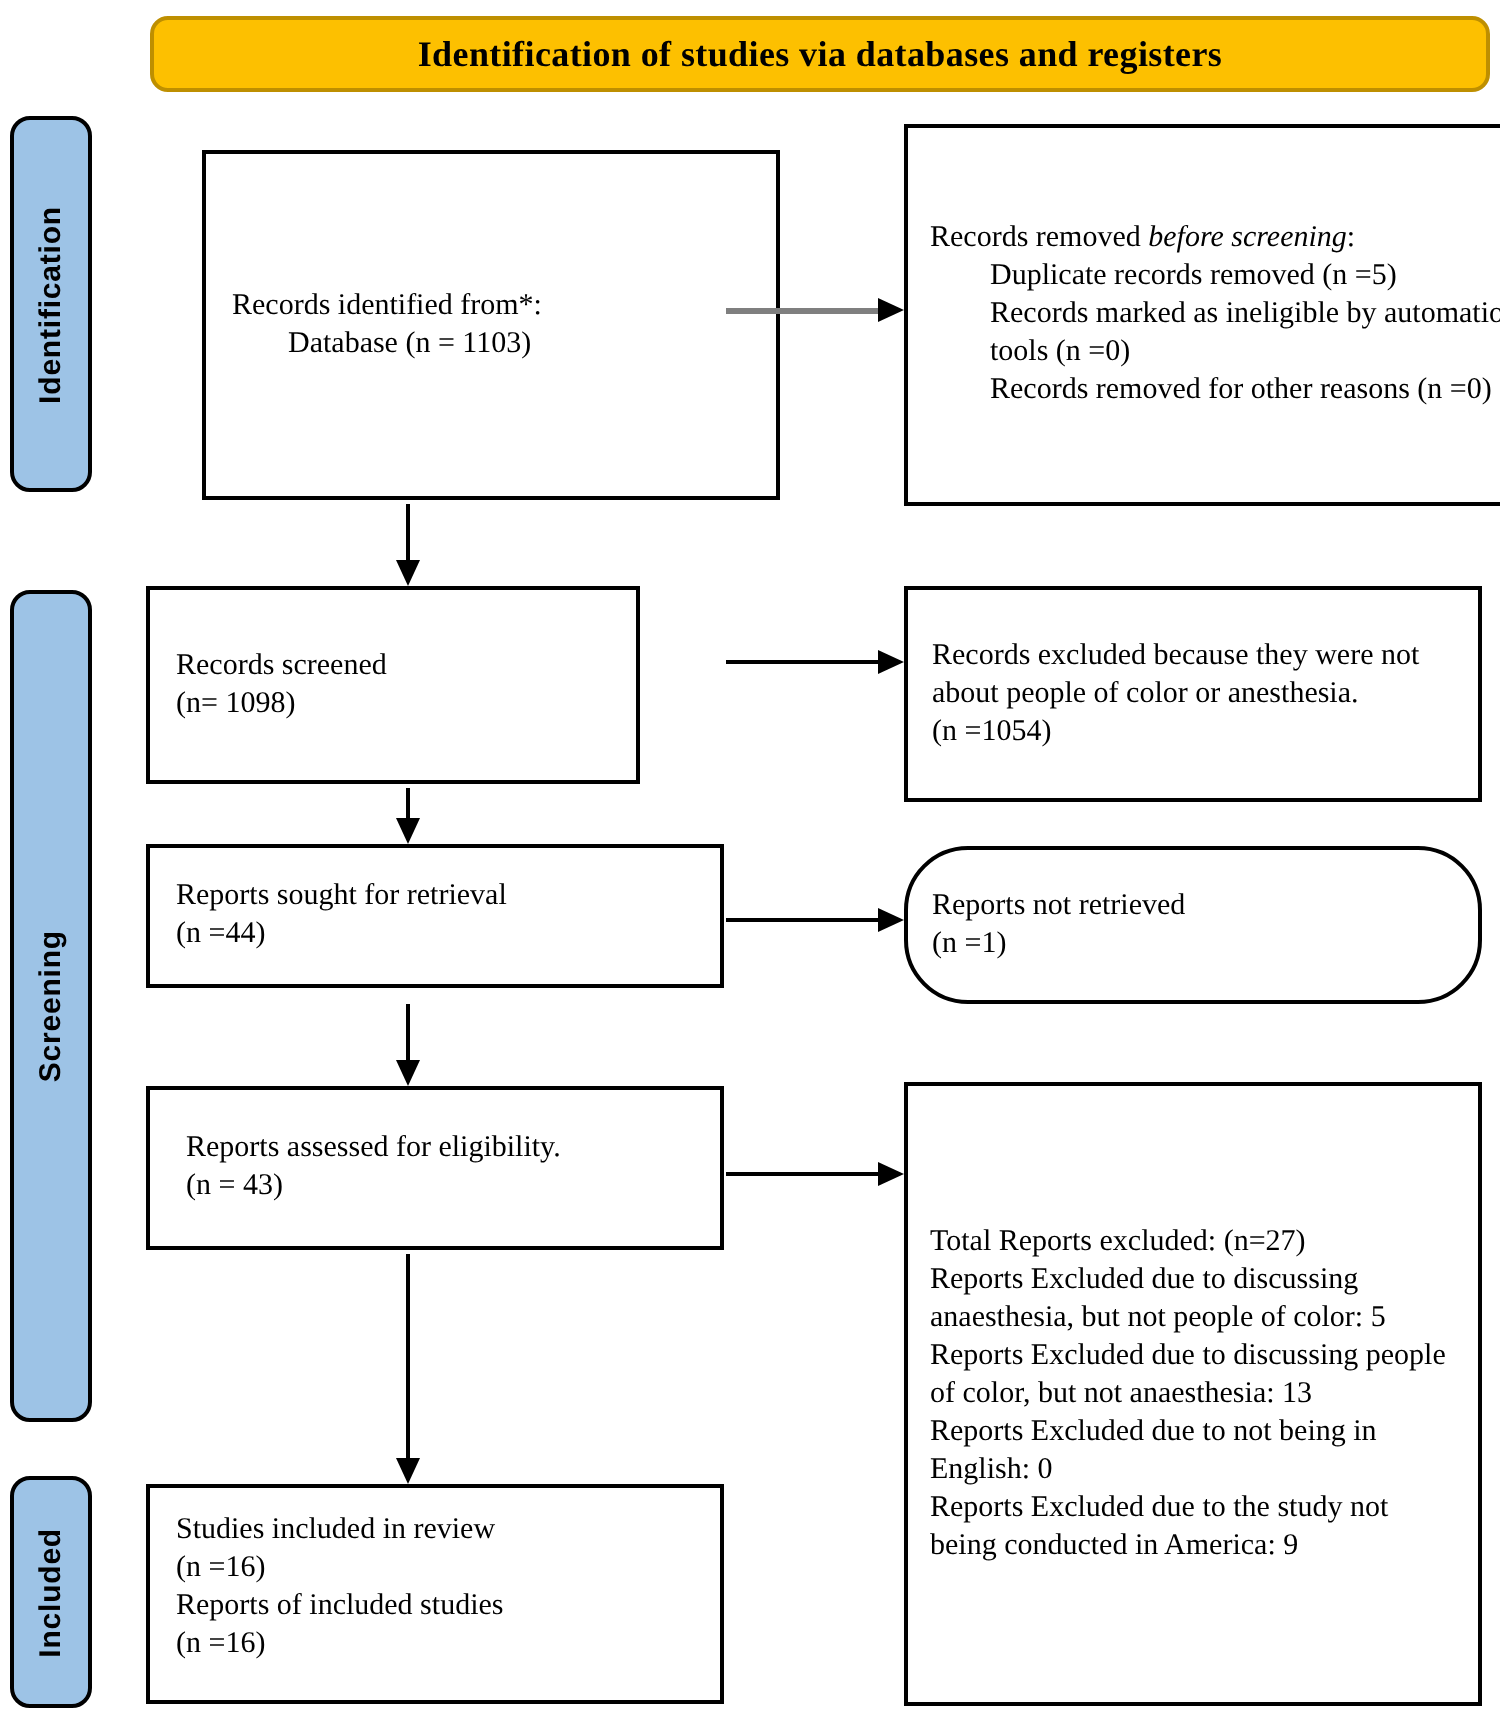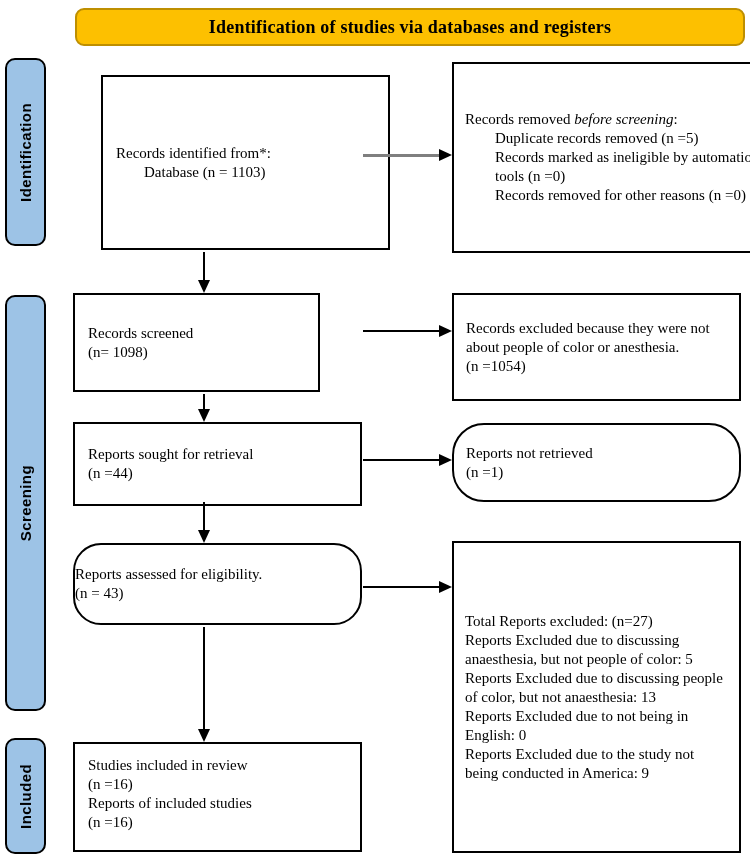--- a/index.html
+++ b/index.html
@@ -39,23 +39,23 @@
     font-size:15px; line-height:19px;
   }
   .ln { white-space:normal; }
   .indent1 { padding-left:28px; }
   .indent2 { padding-left:30px; }
 
   .b1  { left:73px;  top:75px;  width:289px; height:175px; padding:0 10px 0 13px; border-width:2.5px;margin-left:28px; }
   .rb1 { left:452px; top:62px;  width:342px; height:191px; padding:0 9px 0 11px;  border-width:2.5px; }
   .b2  { left:73px;  top:293px; width:247px; height:99px;  padding:0 10px 0 13px; }
   .rb2 { left:452px; top:293px; width:289px; height:108px; padding:0 12px 0 12px;justify-content:center; }
-  .b3  { left:73px;  top:422px; width:289px; height:84px;  padding:0 10px 0 13px; }
+  .b3  { left:73px;  top:422px; width:289px; height:72px;  padding:0 10px 0 13px; }
   .rb3 { left:452px; top:423px; width:289px; height:79px;  padding:0 12px 0 12px;border-radius:32px; }
-  .b4  { left:73px;  top:543px; width:289px; height:82px;  padding:0 10px 0 0;border-radius:28px; }
+  .b4  { left:73px;  top:543px; width:289px; height:82px;  padding:0 10px 0 18px; }
   .rb4 { left:452px; top:541px; width:289px; height:312px; padding:0 8px 0 11px;  border-width:2.5px; }
   .b5  { left:73px;  top:742px; width:289px; height:110px; padding:0 10px 6px 13px; border-width:2.5px; }
 
   
   .aline { position:absolute; background:#000; }
   .aline.gray { background:var(--arrow-gray,#7f7f7f); }
   .ahead-right {
     position:absolute; width:0; height:0;
     border-top:6.5px solid transparent; border-bottom:6.5px solid transparent;
     border-left:13px solid #000;

